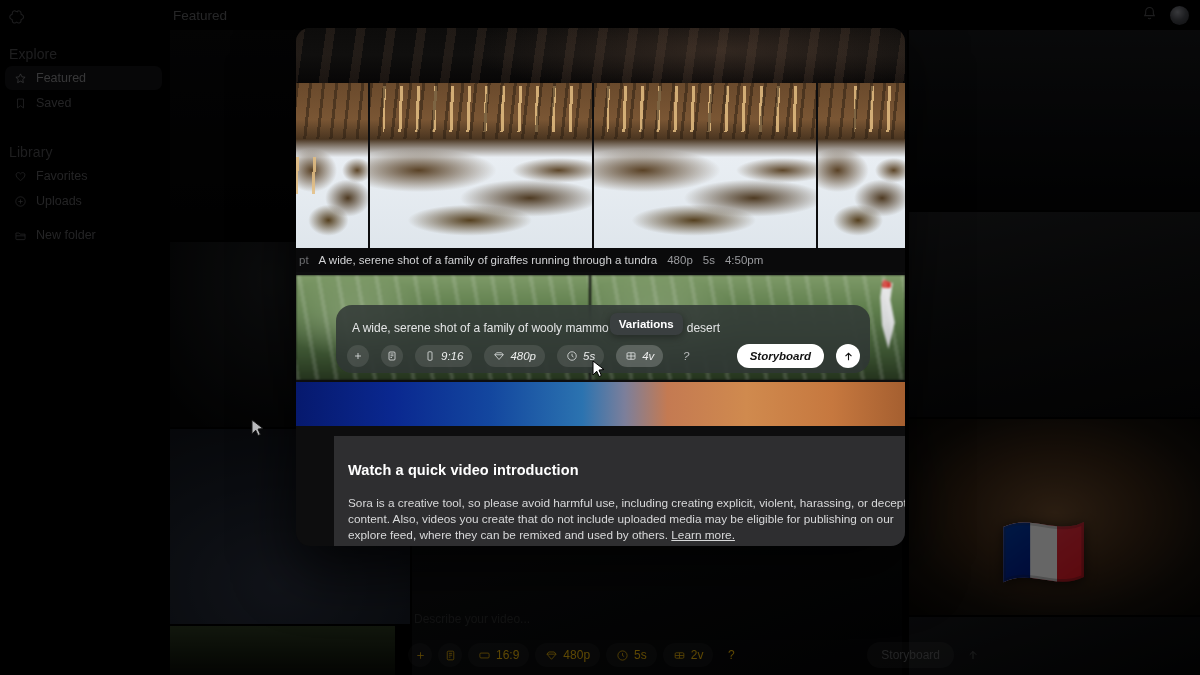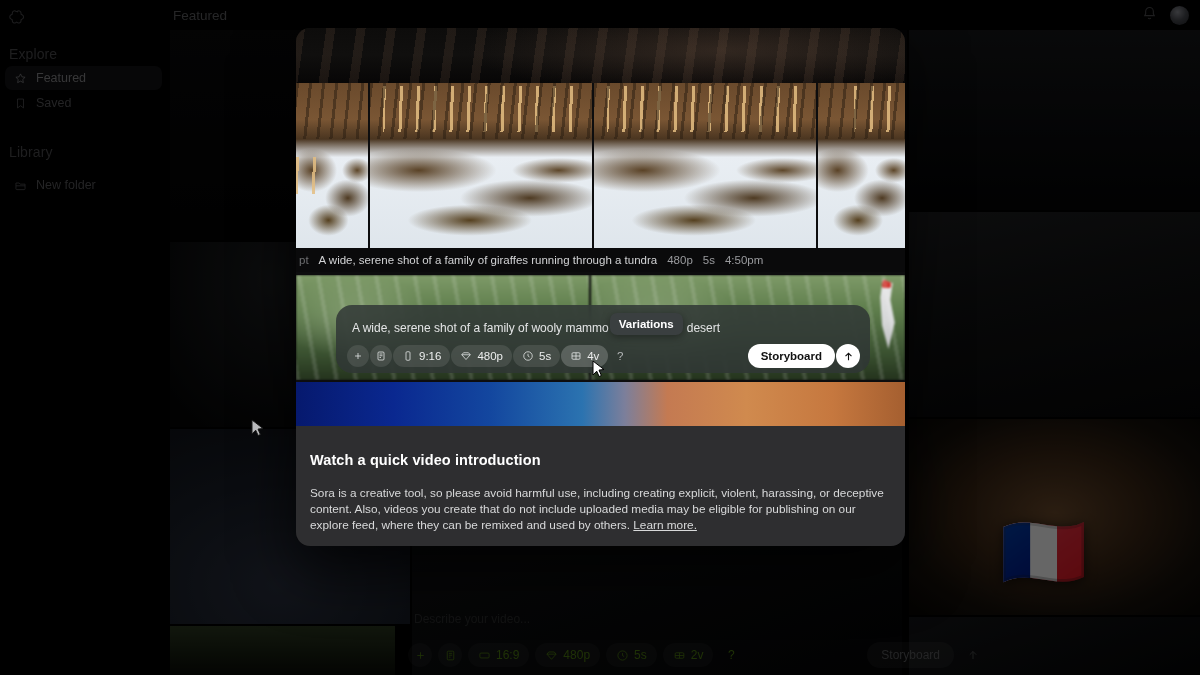--- a/index.html
+++ b/index.html
@@ -123,21 +123,21 @@
 
   
   .composer { position:absolute; left:336px; top:305px; width:534px; height:68px; z-index:10;
               border-radius:16px; background:rgba(46,52,52,.82); backdrop-filter: blur(14px); }
   .composer-text { position:absolute; left:16px; top:12px; right:16px; height:18px;
                    display:flex; align-items:flex-end; font-size:12px; color:#e3e4e5; white-space:nowrap; }
   .composer-text .ptxt { color:#e4e5e6; }
   .tooltip-pill { display:inline-flex; align-items:center; height:22px; padding:0 9px; margin:8px 4px 0 1px;
                   border-radius:7px; background:#3a3f40; color:#fff; font-weight:bold; font-size:11.5px;
                   box-shadow: 0 2px 8px rgba(0,0,0,.4); }
-  .composer-row { position:absolute; left:11px; right:10px; top:40px; height:22px; display:flex; align-items:center; gap:1px; }
+  .composer-row { position:absolute; left:11px; right:10px; top:40px; height:22px; display:flex; align-items:center; gap:12px;font-style:italic; }
   .chip { display:inline-flex; align-items:center; gap:5px; height:22px; padding:0 9px; border-radius:11px;
           background:rgba(255,255,255,.10); color:#eceded; font-size:11.5px; white-space:nowrap; }
   .chip.icon-only { padding:0; width:22px; justify-content:center; }
   .chip.ghost { background:transparent; color:#b7b9ba; }
   .chip.sel { background:rgba(255,255,255,.20); }
   .chip svg { width:12px; height:12px; stroke:currentColor; fill:none; stroke-width:1.5; }
   .spacer { flex:1 1 auto; }
   .btn-storyboard { display:inline-flex; align-items:center; height:24px; padding:0 13px; border-radius:12px;
                     background:#fff; color:#111; font-size:11.5px; font-weight:bold; }
   .btn-send { width:24px; height:24px; border-radius:50%; background:#fff; color:#111;
@@ -156,21 +156,21 @@
   .info-inner { padding:26px 14px 0 14px; }
   .btn-explore { position:absolute; right:18px; bottom:18px; display:inline-flex; align-items:center;
                  height:30px; padding:0 15px; border-radius:15px; background:#4a4a4c; color:#f2f2f3;
                  font-size:12px; font-weight:bold; }
 
   
   .bottombar { position:absolute; left:396px; top:603px; width:600px; height:72px; z-index:5; }
   .bottombar .bplace { position:absolute; left:18px; top:9px; font-size:12px; color:#2f3031; }
   .bottombar .brow { position:absolute; left:12px; right:10px; top:40px; height:24px; display:flex; align-items:center; gap:6px; }
   .bchip { display:inline-flex; align-items:center; gap:5px; height:24px; padding:0 10px; border-radius:12px;
-           background:rgba(255,255,255,.045); color:#4d7c0f; font-size:12px; white-space:nowrap; }
+           background:rgba(255,255,255,.045); color:#eab308; font-size:12px; white-space:nowrap; }
   .bchip.icon-only { padding:0; width:24px; justify-content:center; }
   .bchip.ghost { background:transparent; }
   .bchip svg { width:13px; height:13px; stroke:currentColor; fill:none; stroke-width:1.5; }
   .bstory { display:inline-flex; align-items:center; height:26px; padding:0 14px; border-radius:13px;
             background:rgba(255,255,255,.05); color:#5a5b5d; font-size:12px; }
   .bsend { width:26px; height:26px; border-radius:50%; display:flex; align-items:center; justify-content:center;
            color:#4a4b4d; }
   .bsend svg { width:14px; height:14px; stroke:currentColor; fill:none; stroke-width:1.7; }
 </style>
 </head>
@@ -243,21 +243,38 @@
           </svg>
       </span>
       <span>Saved</span>
     </div>
 
     <div class="side-gap"></div>
 
     <div class="side-section">Library</div>
 
 
-
+    <div class="side-item">
+      <span class="ic">
+        <svg viewBox="0 0 24 24">
+            <path d="M12 19.3S3.8 14.3 3.8 9.2c0-2.6 2-4.4 4.2-4.4 1.6 0 3.1.9 4 2.3.9-1.4 2.4-2.3 4-2.3 2.2 0 4.2 1.8 4.2 4.4 0 5.1-8.2 10.1-8.2 10.1z"></path>
+          </svg>
+      </span>
+      <span>Favorites</span>
+    </div>
+
+    <div class="side-item">
+      <span class="ic">
+        <svg viewBox="0 0 24 24">
+            <circle cx="12" cy="12" r="8.7"></circle>
+            <path d="M12 8v8M8 12h8"></path>
+          </svg>
+      </span>
+      <span>Uploads</span>
+    </div>
 
     <div class="side-gap" style="height:9px"></div>
 
     <div class="side-item">
       <span class="ic">
         <svg viewBox="0 0 24 24">
             <path d="M3.6 7.4h6l1.8 2.1h9V18a1.6 1.6 0 01-1.6 1.6H5.2A1.6 1.6 0 013.6 18z"></path>
             <path d="M3.6 12.6h16.8"></path>
           </svg>
       </span>
@@ -307,21 +324,21 @@
 
     <div class="strip" style="top:247px;height:105px;">
       <div class="cell fld" style="width:293px;height:105px;"></div>
       <div class="cell fld" style="width:314px;height:105px;">
           <div class="crane"></div>
         </div>
     </div>
 
     <div class="band" style="top:354px;height:44px;"></div>
 
-    <div class="info" style="top:398px;height:162px;">
+    <div class="info" style="top:408px;height:162px;margin-left:38px;">
       <div class="info-inner">
         <h2>Watch a quick video introduction</h2>
         <p><span>Sora is a creative tool, so please avoid harmful use, including creating explicit, violent, harassing, or deceptive content. Also, videos you create that do not include uploaded media may be eligible for publishing on our explore feed, where they can be remixed and used by others. </span><a href="#">Learn more.</a></p>
       </div>
     </div>
   </div>
 
   <div class="composer">
     <div class="composer-text">
       <span class="ptxt">A wide, serene shot of a family of wooly mammo</span>

